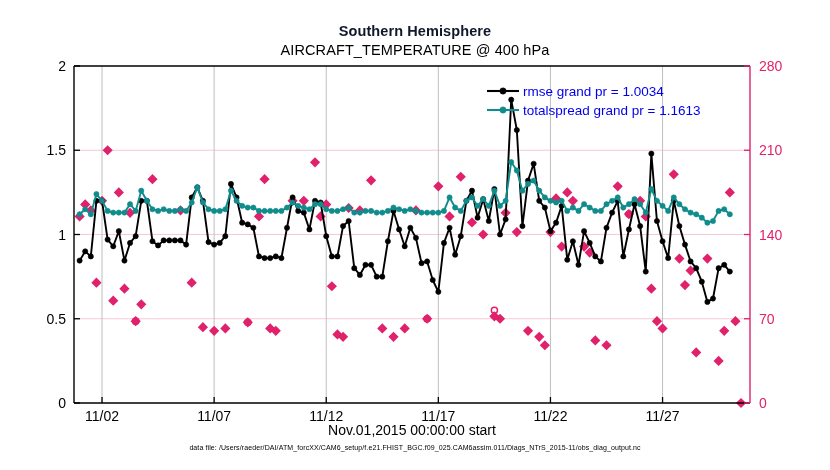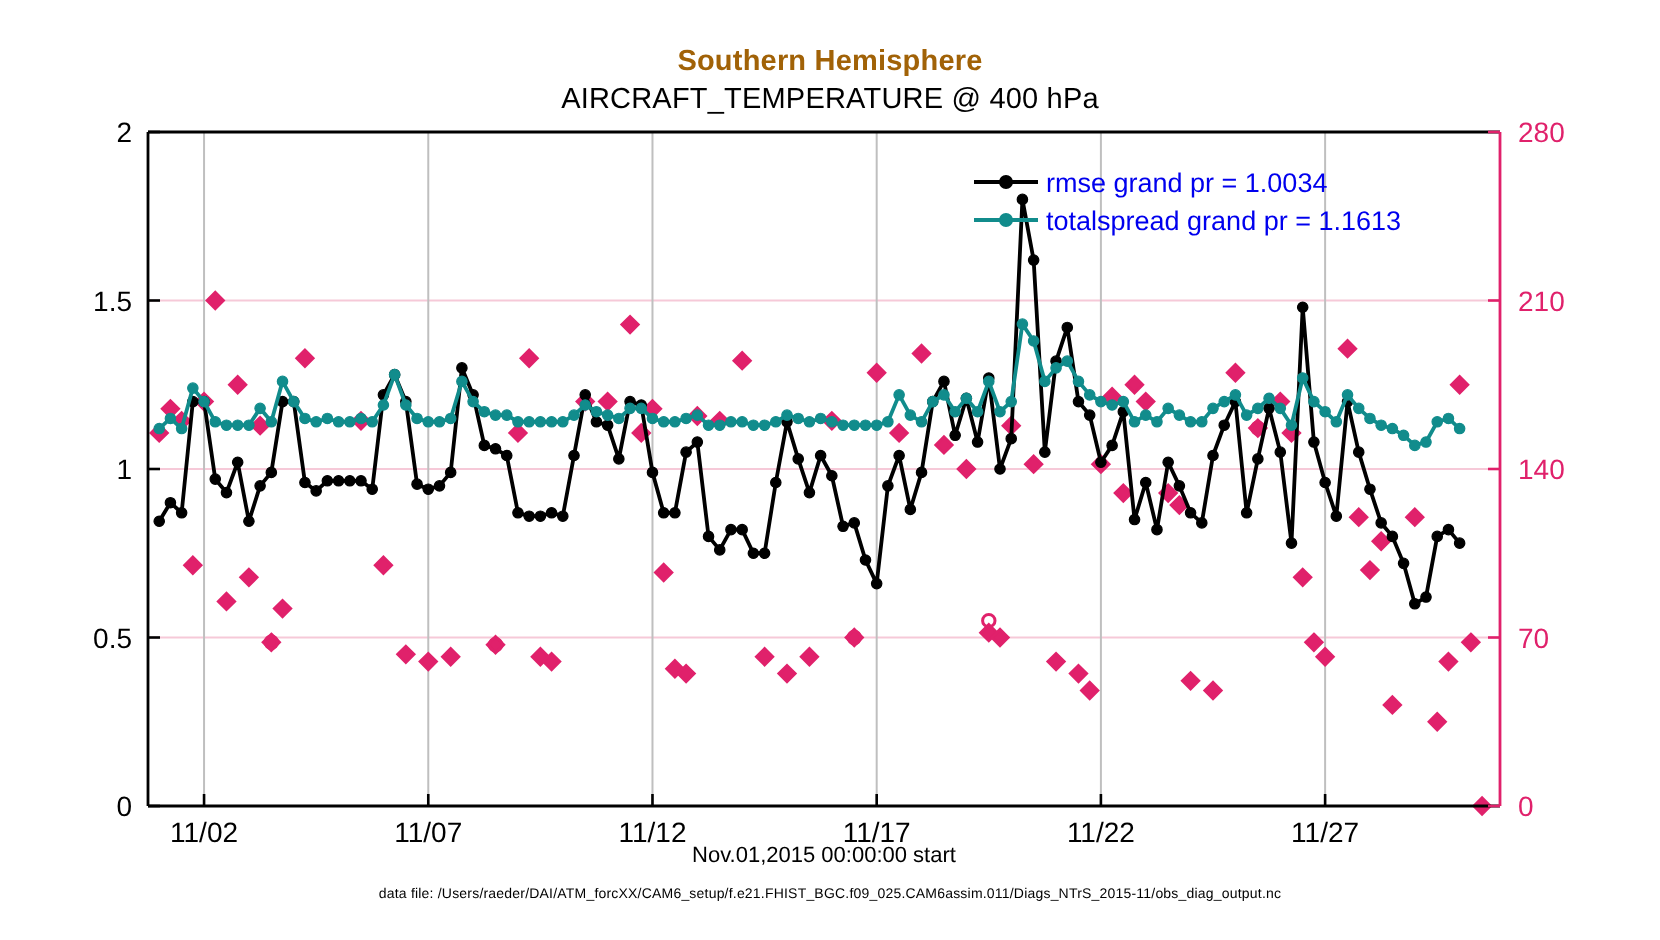--- a/index.html
+++ b/index.html
@@ -19,38 +19,38 @@
     position: absolute;
     left: 0;
     top: 22px;
     width: 830px;
     text-align: center;
     pointer-events: none;
   }
   .title-line1 {
     font-size: 14.5px;
     font-weight: bold;
-    color: #a16207;
+    color: #0f172a;
     line-height: 19px;
     letter-spacing: 0.1px;
   }
   .title-line2 {
     font-size: 14.5px;
     font-weight: normal;
     color: #000;
     line-height: 19px;
     letter-spacing: 0.1px;
   }
   .xlabel {
     position: absolute;
     left: 74px;
     top: 422px;
     width: 676px;
     text-align: center;
-    font-size: 11px;
+    font-size: 14px;
     color: #000;
   }
   .datafile {
     position: absolute;
     left: 0;
     top: 444px;
     width: 830px;
     text-align: center;
     font-size: 7px;
     color: #000;

